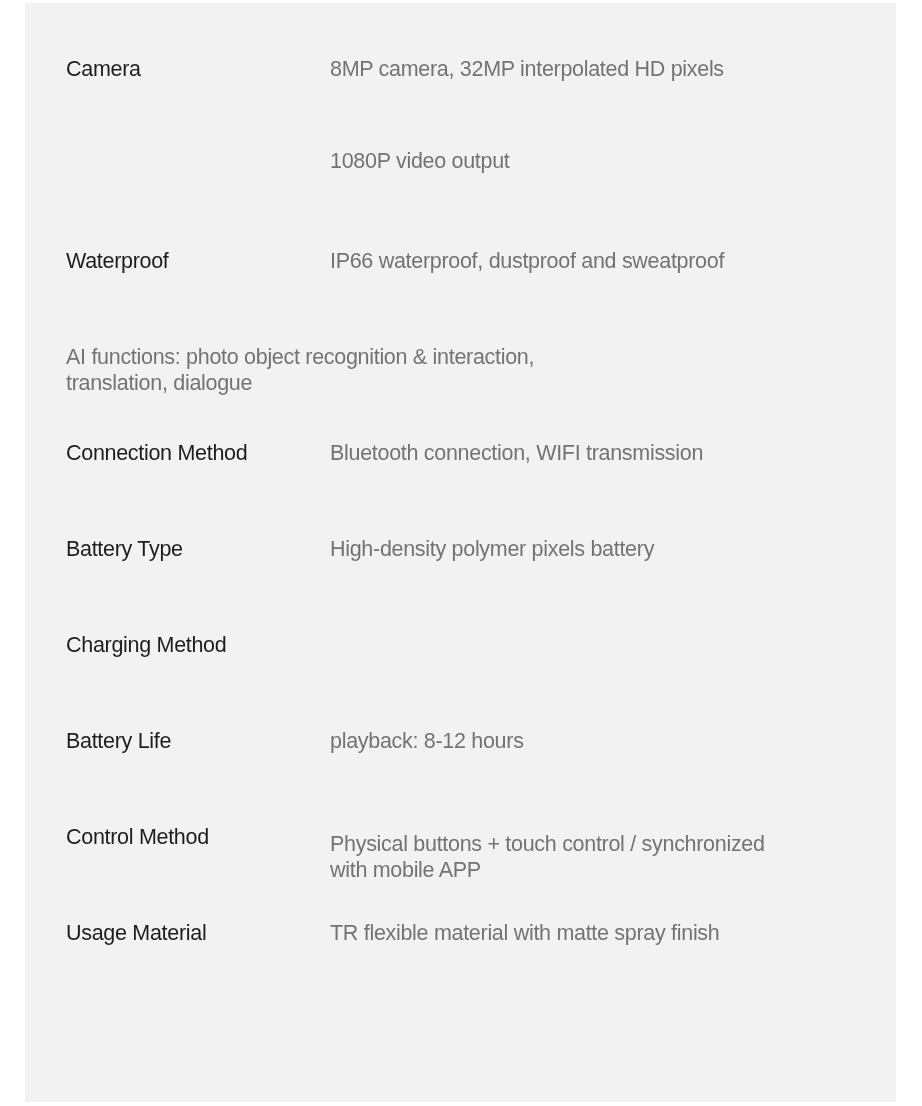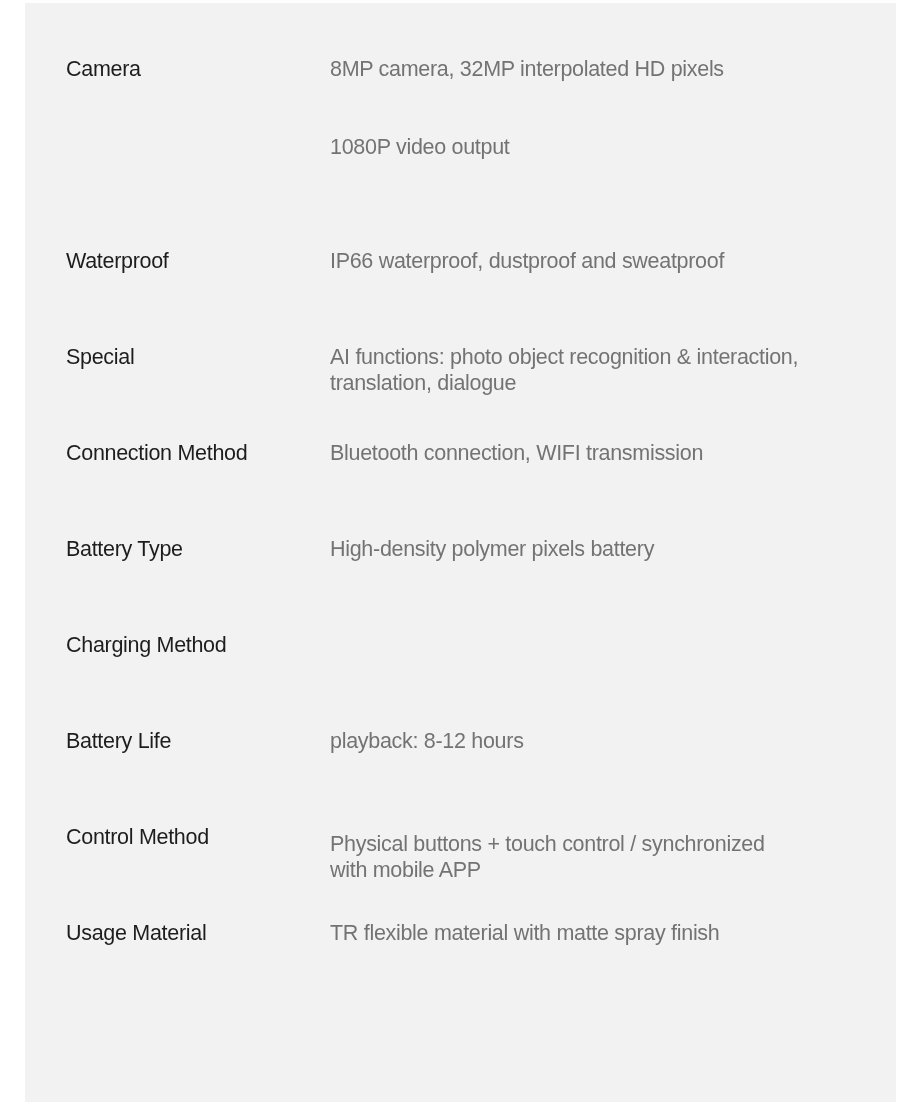--- a/index.html
+++ b/index.html
@@ -49,21 +49,21 @@
     line-height: 26px;
     letter-spacing: -0.3px;
     color: #737373;
   }
   .spec-value p {
     margin: 0;
     white-space: nowrap;
   }
   .spec-value p:empty { display: none; }
   
-  .spec-row.tall .spec-value p.line2 { margin-top: 52px; }
+  .spec-row.tall .spec-value p.line2 { margin-top: 66px; }
   
   .spec-value.offset-down { padding-top: 7px; }
 </style>
 </head>
 <body>
 
 <div class="page">
   <div class="spec-panel">
     <div class="spec-table">
 
@@ -77,21 +77,20 @@
 
       <div class="spec-row">
         <div class="spec-label">Waterproof</div>
         <div class="spec-value">
           <p class="line1">IP66 waterproof, dustproof and sweatproof</p>
 
         </div>
       </div>
 
       <div class="spec-row">
-        <div class="spec-label">Special</div>
         <div class="spec-value">
           <p class="line1">AI functions: photo object recognition &amp; interaction,</p>
           <p class="line2">translation, dialogue</p>
         </div>
       </div>
 
       <div class="spec-row">
         <div class="spec-label">Connection Method</div>
         <div class="spec-value">
           <p class="line1">Bluetooth connection, WIFI transmission</p>

